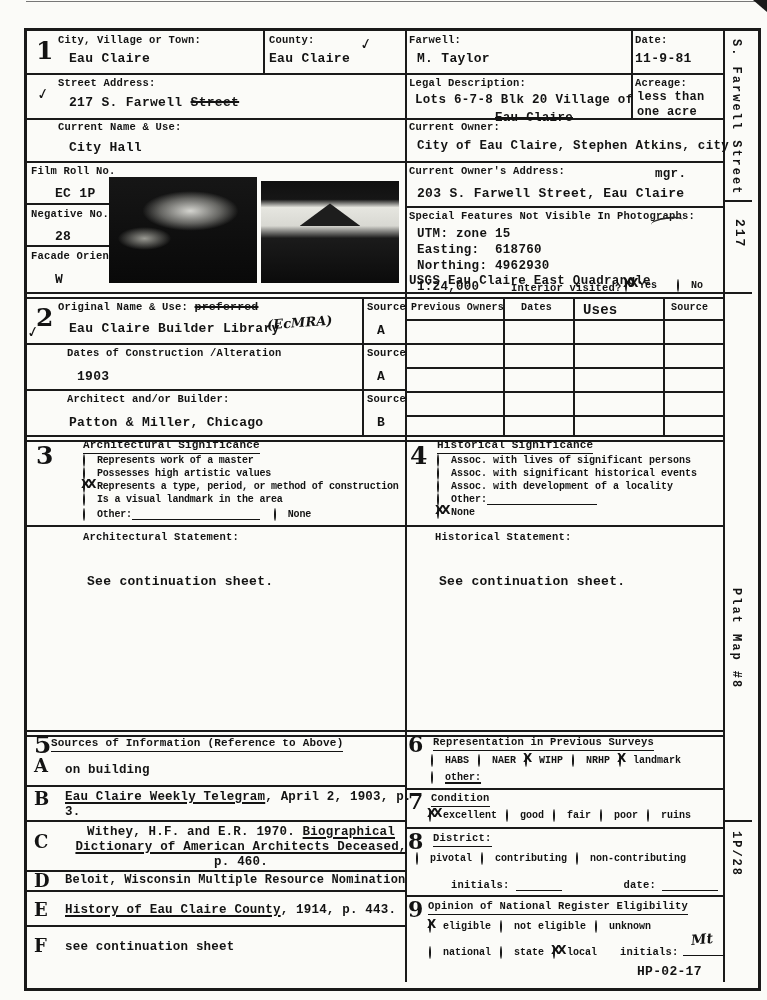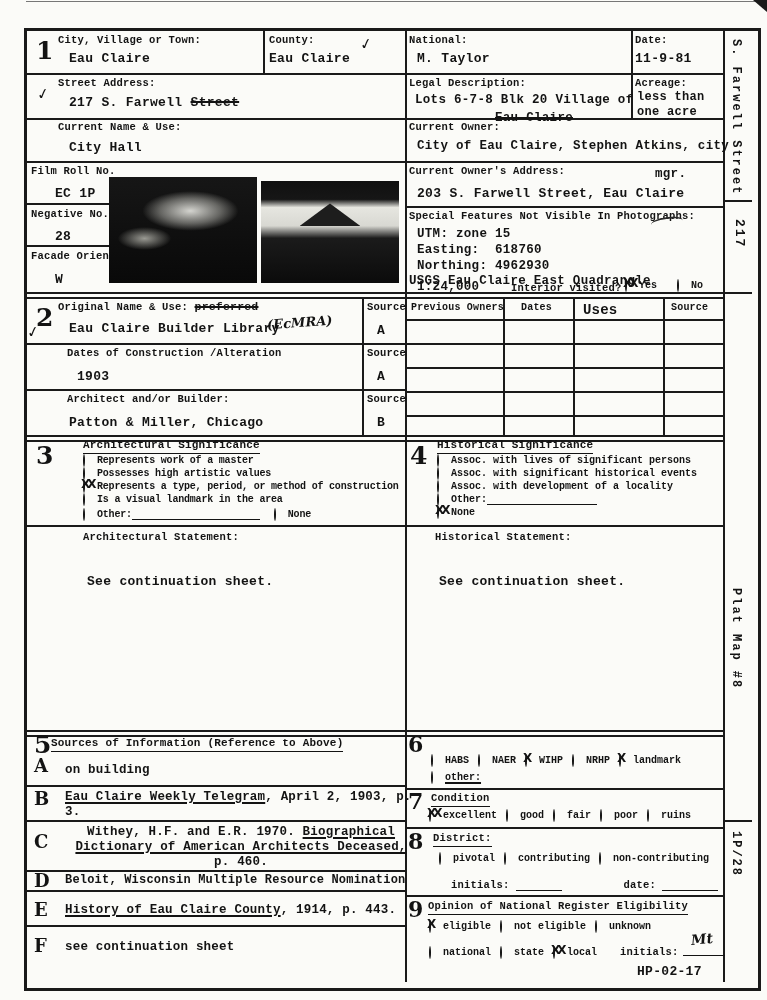--- a/index.html
+++ b/index.html
@@ -94,21 +94,21 @@
       <span class="vert">Plat Map #8</span></div>
     <div class="abs" style="left:702px;top:800px;">
       <span class="vert">1P/28</span></div>
 
     <div class="abs bignum" style="left:9px;top:7px;">1</div>
     <div class="abs lbl" style="left:31px;top:3px;">City, Village or Town:</div>
     <div class="abs val" style="left:42px;top:20px;">Eau Claire</div>
     <div class="abs lbl" style="left:242px;top:3px;">County:</div>
     <div class="abs check" style="left:333px;top:6px;">✓</div>
     <div class="abs val" style="left:242px;top:20px;">Eau Claire</div>
-    <div class="abs lbl" style="left:382px;top:3px;">National:</div>
+    <div class="abs lbl" style="left:382px;top:3px;">Farwell:</div>
     <div class="abs val" style="left:390px;top:20px;">M. Taylor</div>
     <div class="abs lbl" style="left:608px;top:3px;">Date:</div>
     <div class="abs val" style="left:608px;top:20px;">11-9-81</div>
 
     <div class="abs lbl" style="left:31px;top:46px;">Street Address:</div>
     <div class="abs check" style="left:10px;top:56px;">✓</div>
     <div class="abs val" style="left:42px;top:64px;">
       <span>217 S. Farwell </span><span class="strike">Street</span>
     </div>
     <div class="abs lbl" style="left:382px;top:46px;">Legal Description:</div>
@@ -268,20 +268,21 @@
     <div class="abs letter" style="left:7px;top:870px;">E</div>
     <div class="abs srctext" style="left:38px;top:872px;width:352px;white-space:normal;">
       <span></span><span class="tdu">History of Eau Claire County</span><span>, 1914, p. 443.</span>
     </div>
     <div class="abs letter" style="left:7px;top:906px;">F</div>
     <div class="abs srctext" style="left:38px;top:909px;width:352px;white-space:normal;">
       <span>see continuation sheet</span><span class="tdu"></span><span></span>
     </div>
 
     <div class="abs bignum" style="left:381px;top:702px;font-size:22px;">6</div>
+    <div class="abs lbl uline" style="left:406px;top:705px;">Representation in Previous Surveys</div>
     <div class="optrow" style="left:404px;top:724px;">
       <span class="opt">
           <span class="cwrap"><span class="circ"></span><span class="mark"></span></span>
           <span>HABS</span>
         </span>
       <span class="opt">
           <span class="cwrap"><span class="circ"></span><span class="mark"></span></span>
           <span>NAER</span>
         </span>
       <span class="opt">
@@ -322,21 +323,21 @@
           <span>poor</span>
         </span>
       <span class="opt">
           <span class="cwrap"><span class="circ"></span><span class="mark"></span></span>
           <span>ruins</span>
         </span>
     </div>
 
     <div class="abs bignum" style="left:381px;top:799px;font-size:22px;">8</div>
     <div class="abs lbl uline" style="left:406px;top:801px;">District:</div>
-    <div class="optrow" style="left:404px;top:822px;padding-left:8px;">
+    <div class="optrow" style="left:381px;top:822px;padding-left:8px;">
       <span class="opt">
           <span class="cwrap"><span class="circ"></span><span class="mark"></span></span>
           <span>pivotal</span>
         </span>
       <span class="opt">
           <span class="cwrap"><span class="circ"></span><span class="mark"></span></span>
           <span>contributing</span>
         </span>
       <span class="opt">
           <span class="cwrap"><span class="circ"></span><span class="mark"></span></span>

